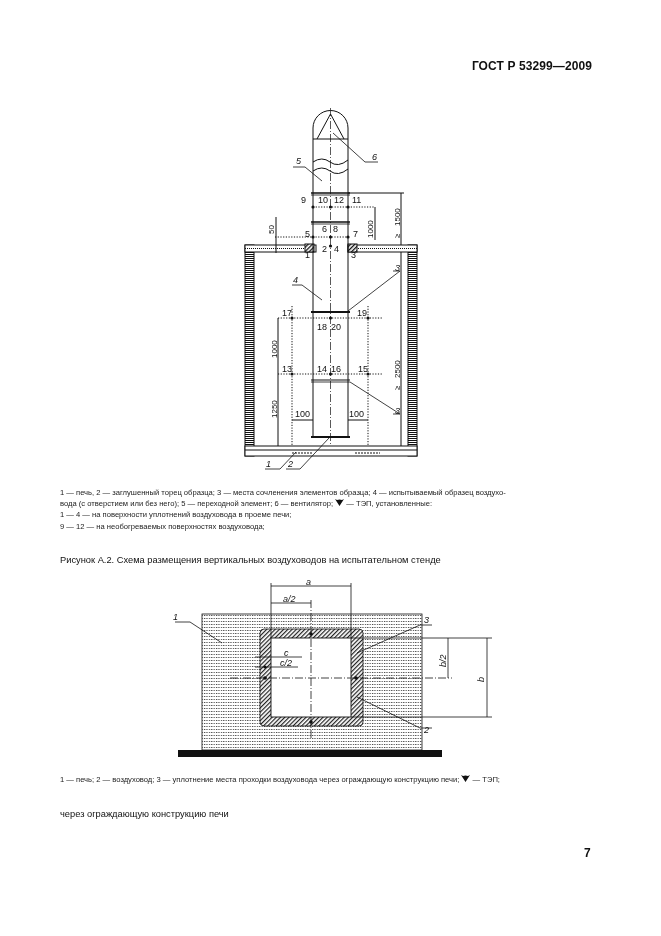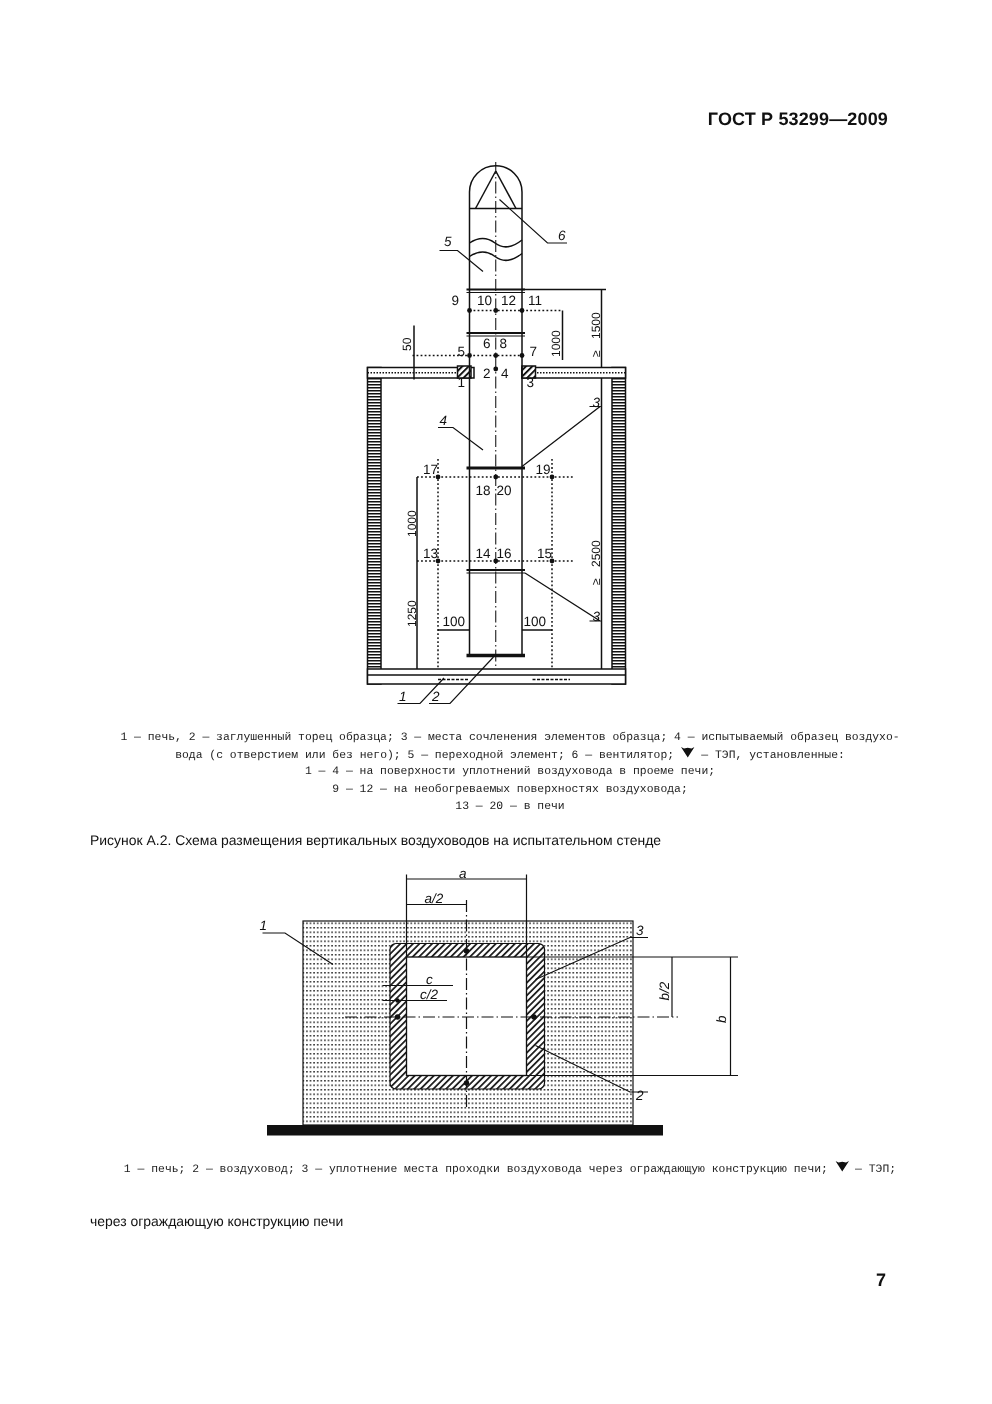--- a/index.html
+++ b/index.html
@@ -1,21 +1,21 @@
 <!DOCTYPE html>
 <html><head>
 <meta charset="utf-8">
 <style>
   html, body { margin: 0; padding: 0; background: #ffffff; }
   body { width: 661px; height: 936px; position: relative; overflow: hidden;
          font-family: "Liberation Sans", sans-serif; color: #111; }
   .abs { position: absolute; }
-  .header-std { left: 440px; top: 72px; width: 152px; text-align: right;
+  .header-std { left: 440px; top: 59px; width: 152px; text-align: right;
                 font-weight: bold; font-size: 12px; letter-spacing: 0.1px; }
-  .legend { left: 60px; width: 560px; text-align: center; font-size: 7.6px; line-height: 11.2px; color: #222; font-family: Liberation Mono, monospace; }
+  .legend { left: 60px; width: 560px; text-align: left; font-size: 7.6px; line-height: 11.2px; color: #222; }
   .legend div { white-space: nowrap; }
   .caption { left: 60px; width: 560px; font-size: 9.3px; line-height: 12.5px; color: #111; }
   .pagenum { left: 584px; top: 846px; font-size: 12px; font-weight: bold; }
   svg text { font-family: "Liberation Sans", sans-serif; fill: #111; }
   .tep { display: inline-block; width: 9px; height: 8px; vertical-align: -1px; }
 </style>
 </head>
 <body>
 
 <div class="abs header-std">ГОСТ Р 53299—2009</div>
@@ -156,21 +156,20 @@
   <div>1 — печь, 2 — заглушенный торец образца; 3 — места сочленения элементов образца; 4 — испытываемый образец воздухо-</div>
   <div>
     <span>вода (с отверстием или без него); 5 — переходной элемент; 6 — вентилятор;</span>
     <svg class="tep" viewBox="0 0 9 8">
         <path d="M0 0 L4.5 7 L9 0 L7 1 L4.5 0.5 L2 1 Z" fill="#111"></path>
       </svg>
     <span>— ТЭП, установленные:</span>
   </div>
   <div>1 — 4 — на поверхности уплотнений воздуховода в проеме печи;</div>
   <div>9 — 12 — на необогреваемых поверхностях воздуховода;</div>
-  <div>13 — 20 — в печи</div>
 </div>
 
 <div class="abs caption" style="top:554px">Рисунок А.2. Схема размещения вертикальных воздуховодов на испытательном стенде</div>
 
 <svg class="abs" style="left:0;top:570px" width="661" height="190" viewBox="0 570 661 190">
   <defs>
     <pattern id="dots" width="2.4" height="3" patternUnits="userSpaceOnUse">
       <rect width="2.4" height="3" fill="#fff"></rect>
         <rect width="1.2" height="1" fill="#444"></rect>
     </pattern>

